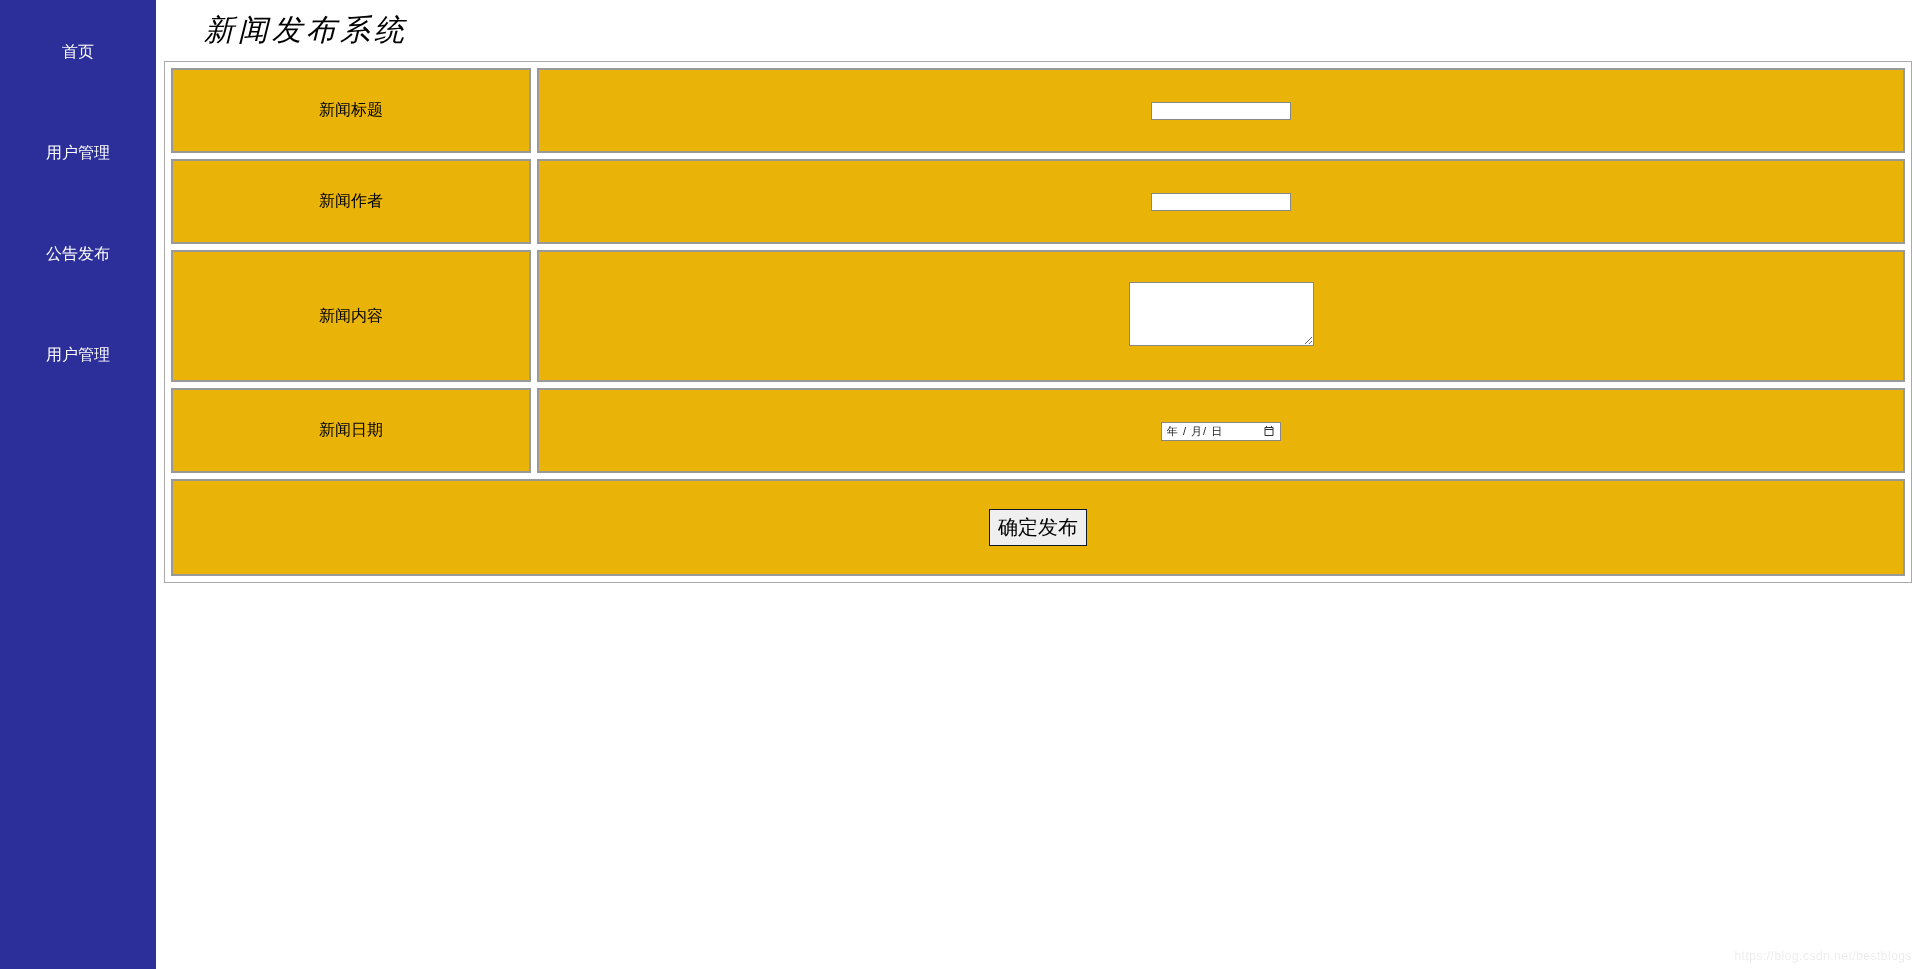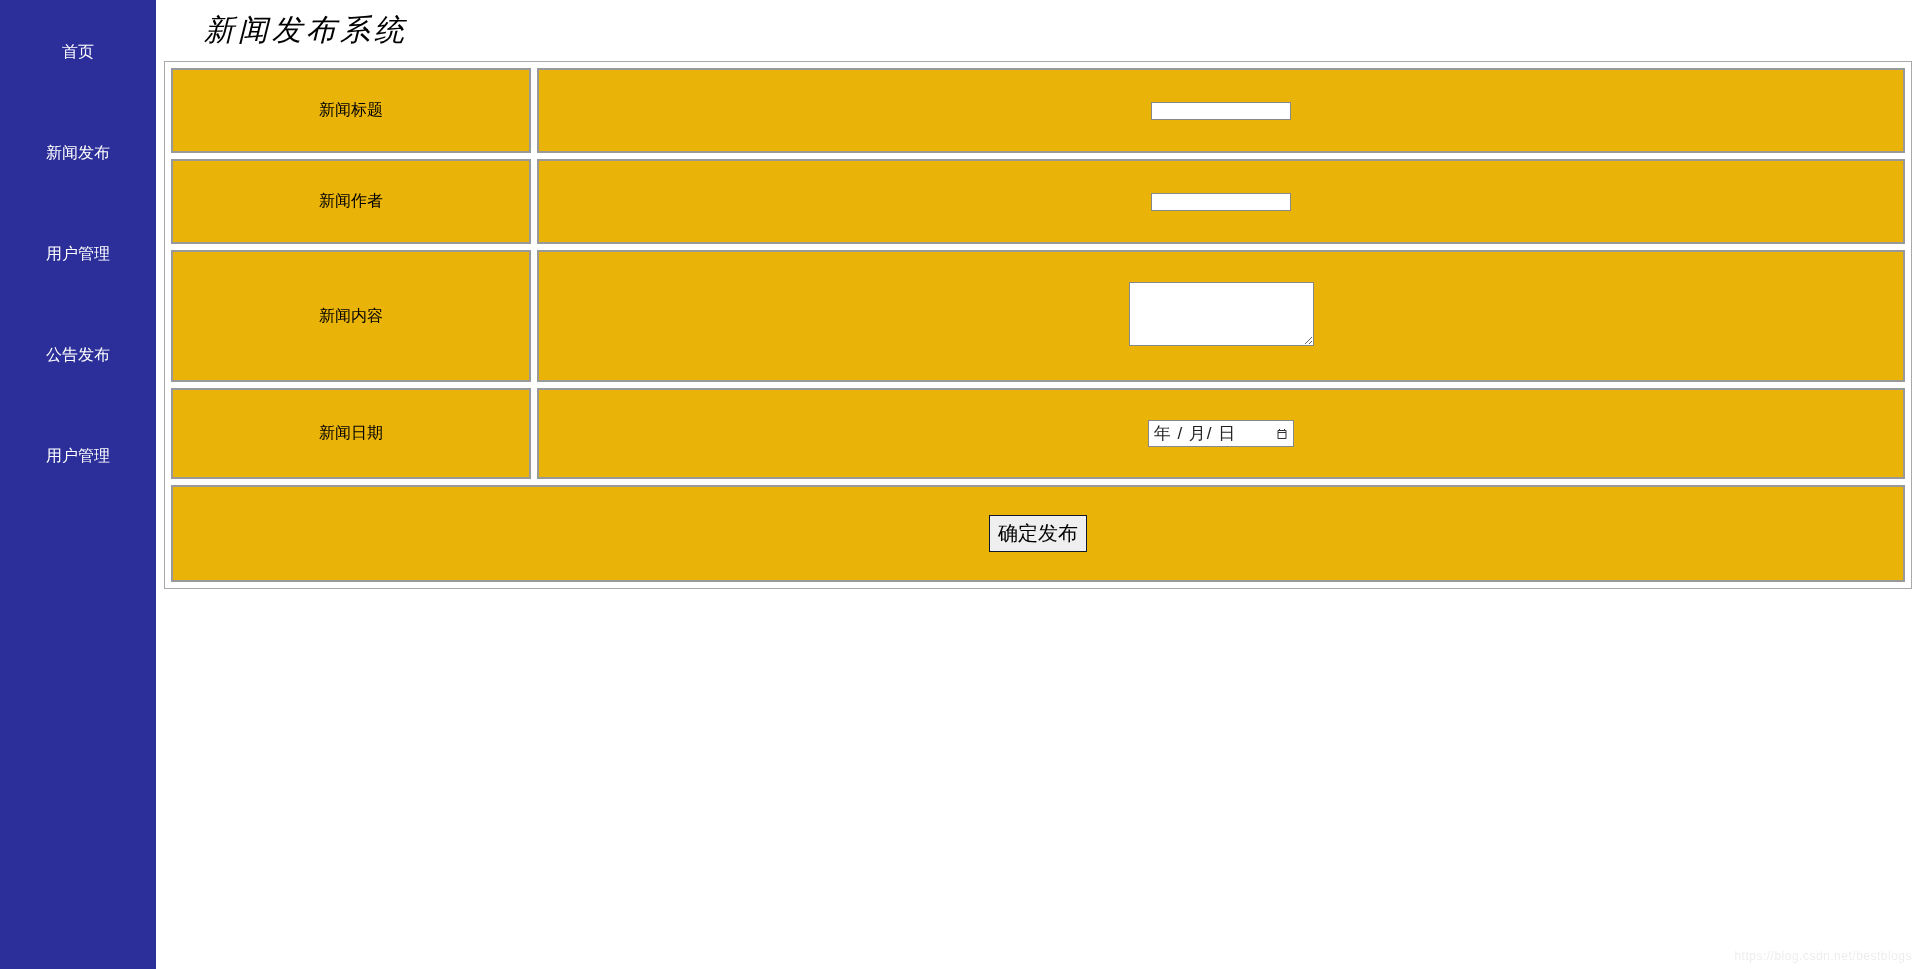--- a/index.html
+++ b/index.html
@@ -81,21 +81,21 @@
       border: 1px solid #888;
       font-family: inherit;
       font-size: 13px;
       resize: both;
     }
     .date-field {
       display: inline-flex;
       align-items: center;
       gap: 40px;
       border: 1px solid #888;
-      font-size: 17px;
+      font-size: 11px;
       padding: 1px 5px;
       background: #fff;
     }
     .date-field .date-text {
       letter-spacing: 1px;
       color: #222;
     }
     .date-field .cal-icon svg {
       width: 12px;
       height: 12px;
@@ -118,21 +118,20 @@
       letter-spacing: 0.5px;
       pointer-events: none;
     }
   </style>
 </head>
 <body>
 
 <div class="container">
   <div class="sidebar">
     <div class="sidebar-item">首页</div>
-    <div class="sidebar-item">新闻发布</div>
     <div class="sidebar-item">用户管理</div>
     <div class="sidebar-item">公告发布</div>
     <div class="sidebar-item">用户管理</div>
   </div>
 
   <div class="main">
     <div class="header-title">新闻发布系统</div>
 
     <table class="form-table">
       <tbody>

